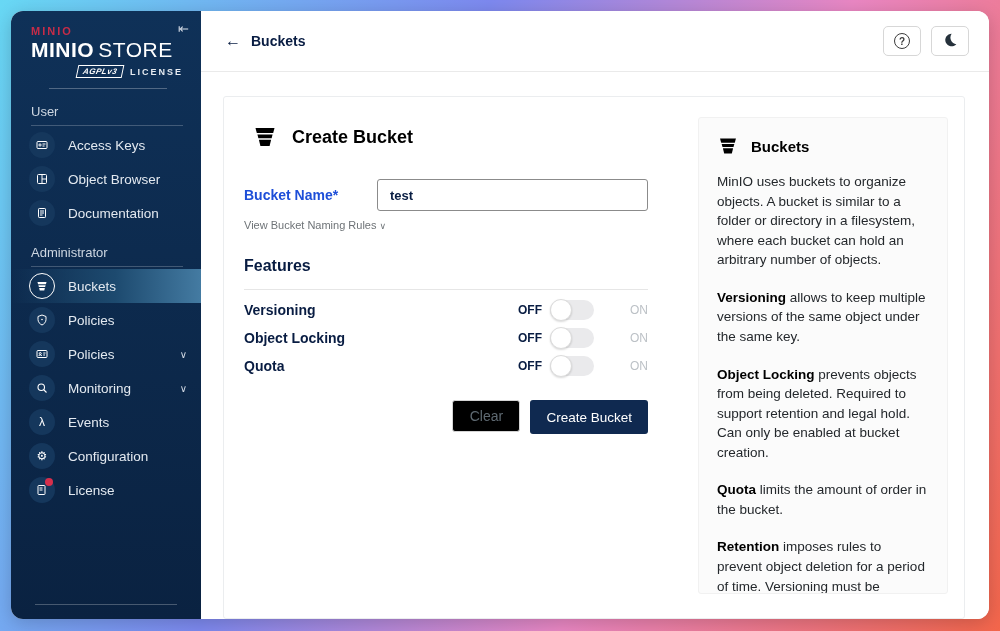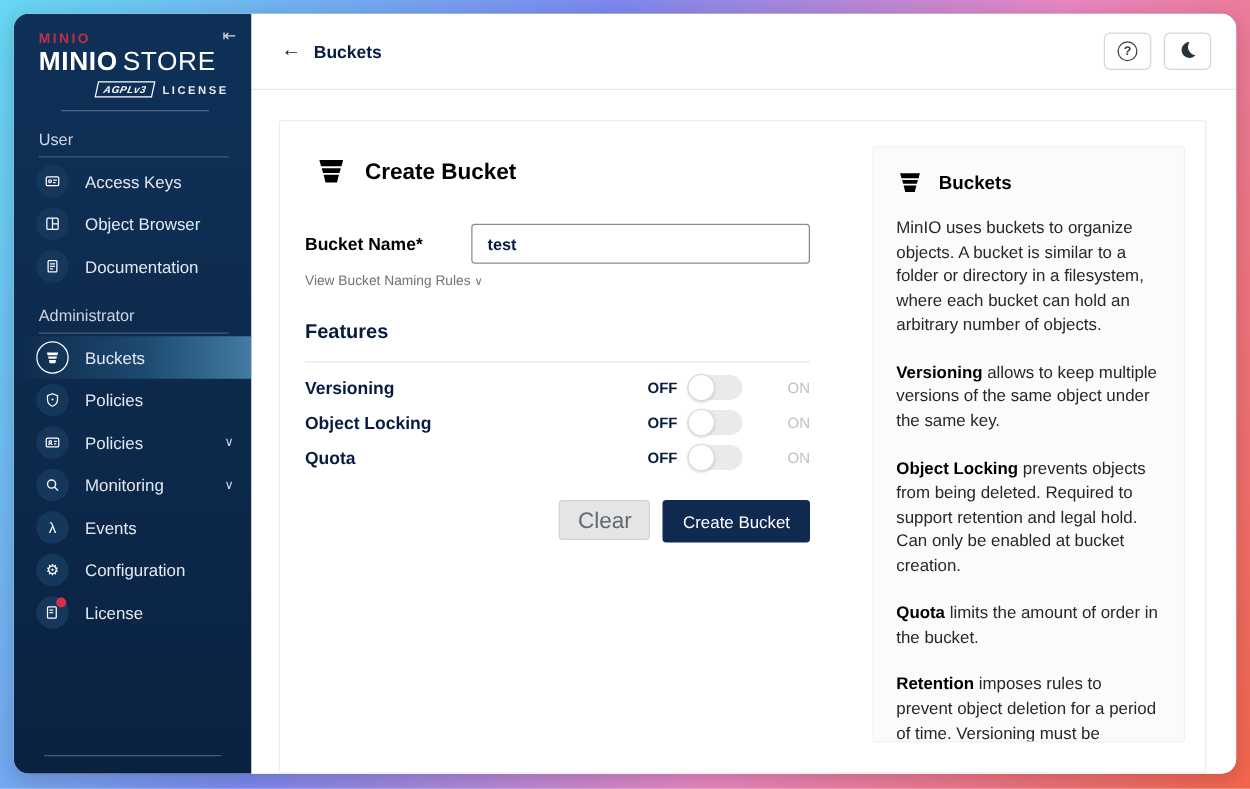--- a/index.html
+++ b/index.html
@@ -69,43 +69,43 @@
   .card {
     border:1px solid #ebedef; border-radius:3px; background:#fff; height:100%;
     display:flex; padding:20px 16px 24px 20px; gap:50px;
   }
   .form-col { flex:1; min-width:0; }
   .form-title-row { display:flex; align-items:center; gap:14px; margin:8px 0 30px 8px; }
   .bucket-icon-lg svg { width:26px; height:24px; display:block; }
   .form-title { font-size:18px; font-weight:800; color:#000; }
   .name-row { display:flex; align-items:flex-start; }
   .name-label-col { width:133px; flex:0 0 133px; padding-top:8px; }
-  .name-label { font-size:14px; font-weight:bold; color:#000000; }
+  .name-label { font-size:14px; font-weight:bold; color:#1d4ed8; }
   .naming-rules { margin-top:16px; font-size:11px; color:#6e7377; cursor:pointer; white-space:nowrap; }
   .naming-rules .chev2 { font-size:9px; color:#6e7377; }
   .name-input {
     flex:1; height:32px; border:1px solid #8b8b8b; border-radius:3px; padding:0 12px;
     font-size:13px; font-weight:bold; color:#081c42; font-family:"Liberation Sans",sans-serif; outline:none;
   }
   .features-title { font-size:16px; font-weight:800; color:#081c42; margin:6px 0 14px 0; }
   .features-divider { border-top:1px solid #e6e6e6; margin-bottom:6px; }
   .toggle-row { display:flex; align-items:center; height:28px; }
   .toggle-label { font-size:14px; font-weight:bold; color:#081c42; }
   .toggle-group { margin-left:auto; display:flex; align-items:center; gap:8px; }
   .off-label { font-size:12px; font-weight:bold; color:#081c42; }
   .on-label { font-size:12px; color:#bcc1c6;margin-left:28px; }
   .switch { width:44px; height:20px; border-radius:10px; background:#eaeaec; position:relative; cursor:pointer; }
   .knob {
     position:absolute; left:0; top:-1px; width:22px; height:22px; border-radius:50%;
     background:#fff; border:1px solid #dcdcdc; box-shadow:0 1px 2px rgba(0,0,0,.15);
   }
   .btn-row { display:flex; justify-content:flex-end; gap:10px; margin-top:20px; }
   .btn-clear {
-    min-width:68px; height:32px; background:#e5e5e5; border:1px solid #d4d4d4; border-radius:3px;
-    color:#5f6a72; font-size:18px; font-family:"Liberation Sans",sans-serif; cursor:pointer; padding:0 14px;
+    min-width:68px; height:32px; background:#000000; border:1px solid #d4d4d4; border-radius:3px;
+    color:#5f6a72; font-size:14px; font-family:"Liberation Sans",sans-serif; cursor:pointer; padding:0 14px;
   }
   .btn-create {
     min-width:114px; height:34px; background:#0f2950; border:none; border-radius:3px;
     color:#fff; font-size:13.5px; font-family:"Liberation Sans",sans-serif; cursor:pointer; padding:0 16px;
   }
   
   .help-panel {
     width:250px; flex:0 0 250px; background:#fbfbfb; border:1px solid #f1f1f1; border-radius:3px;
     padding:18px 18px 18px 18px; overflow:hidden;
   }

